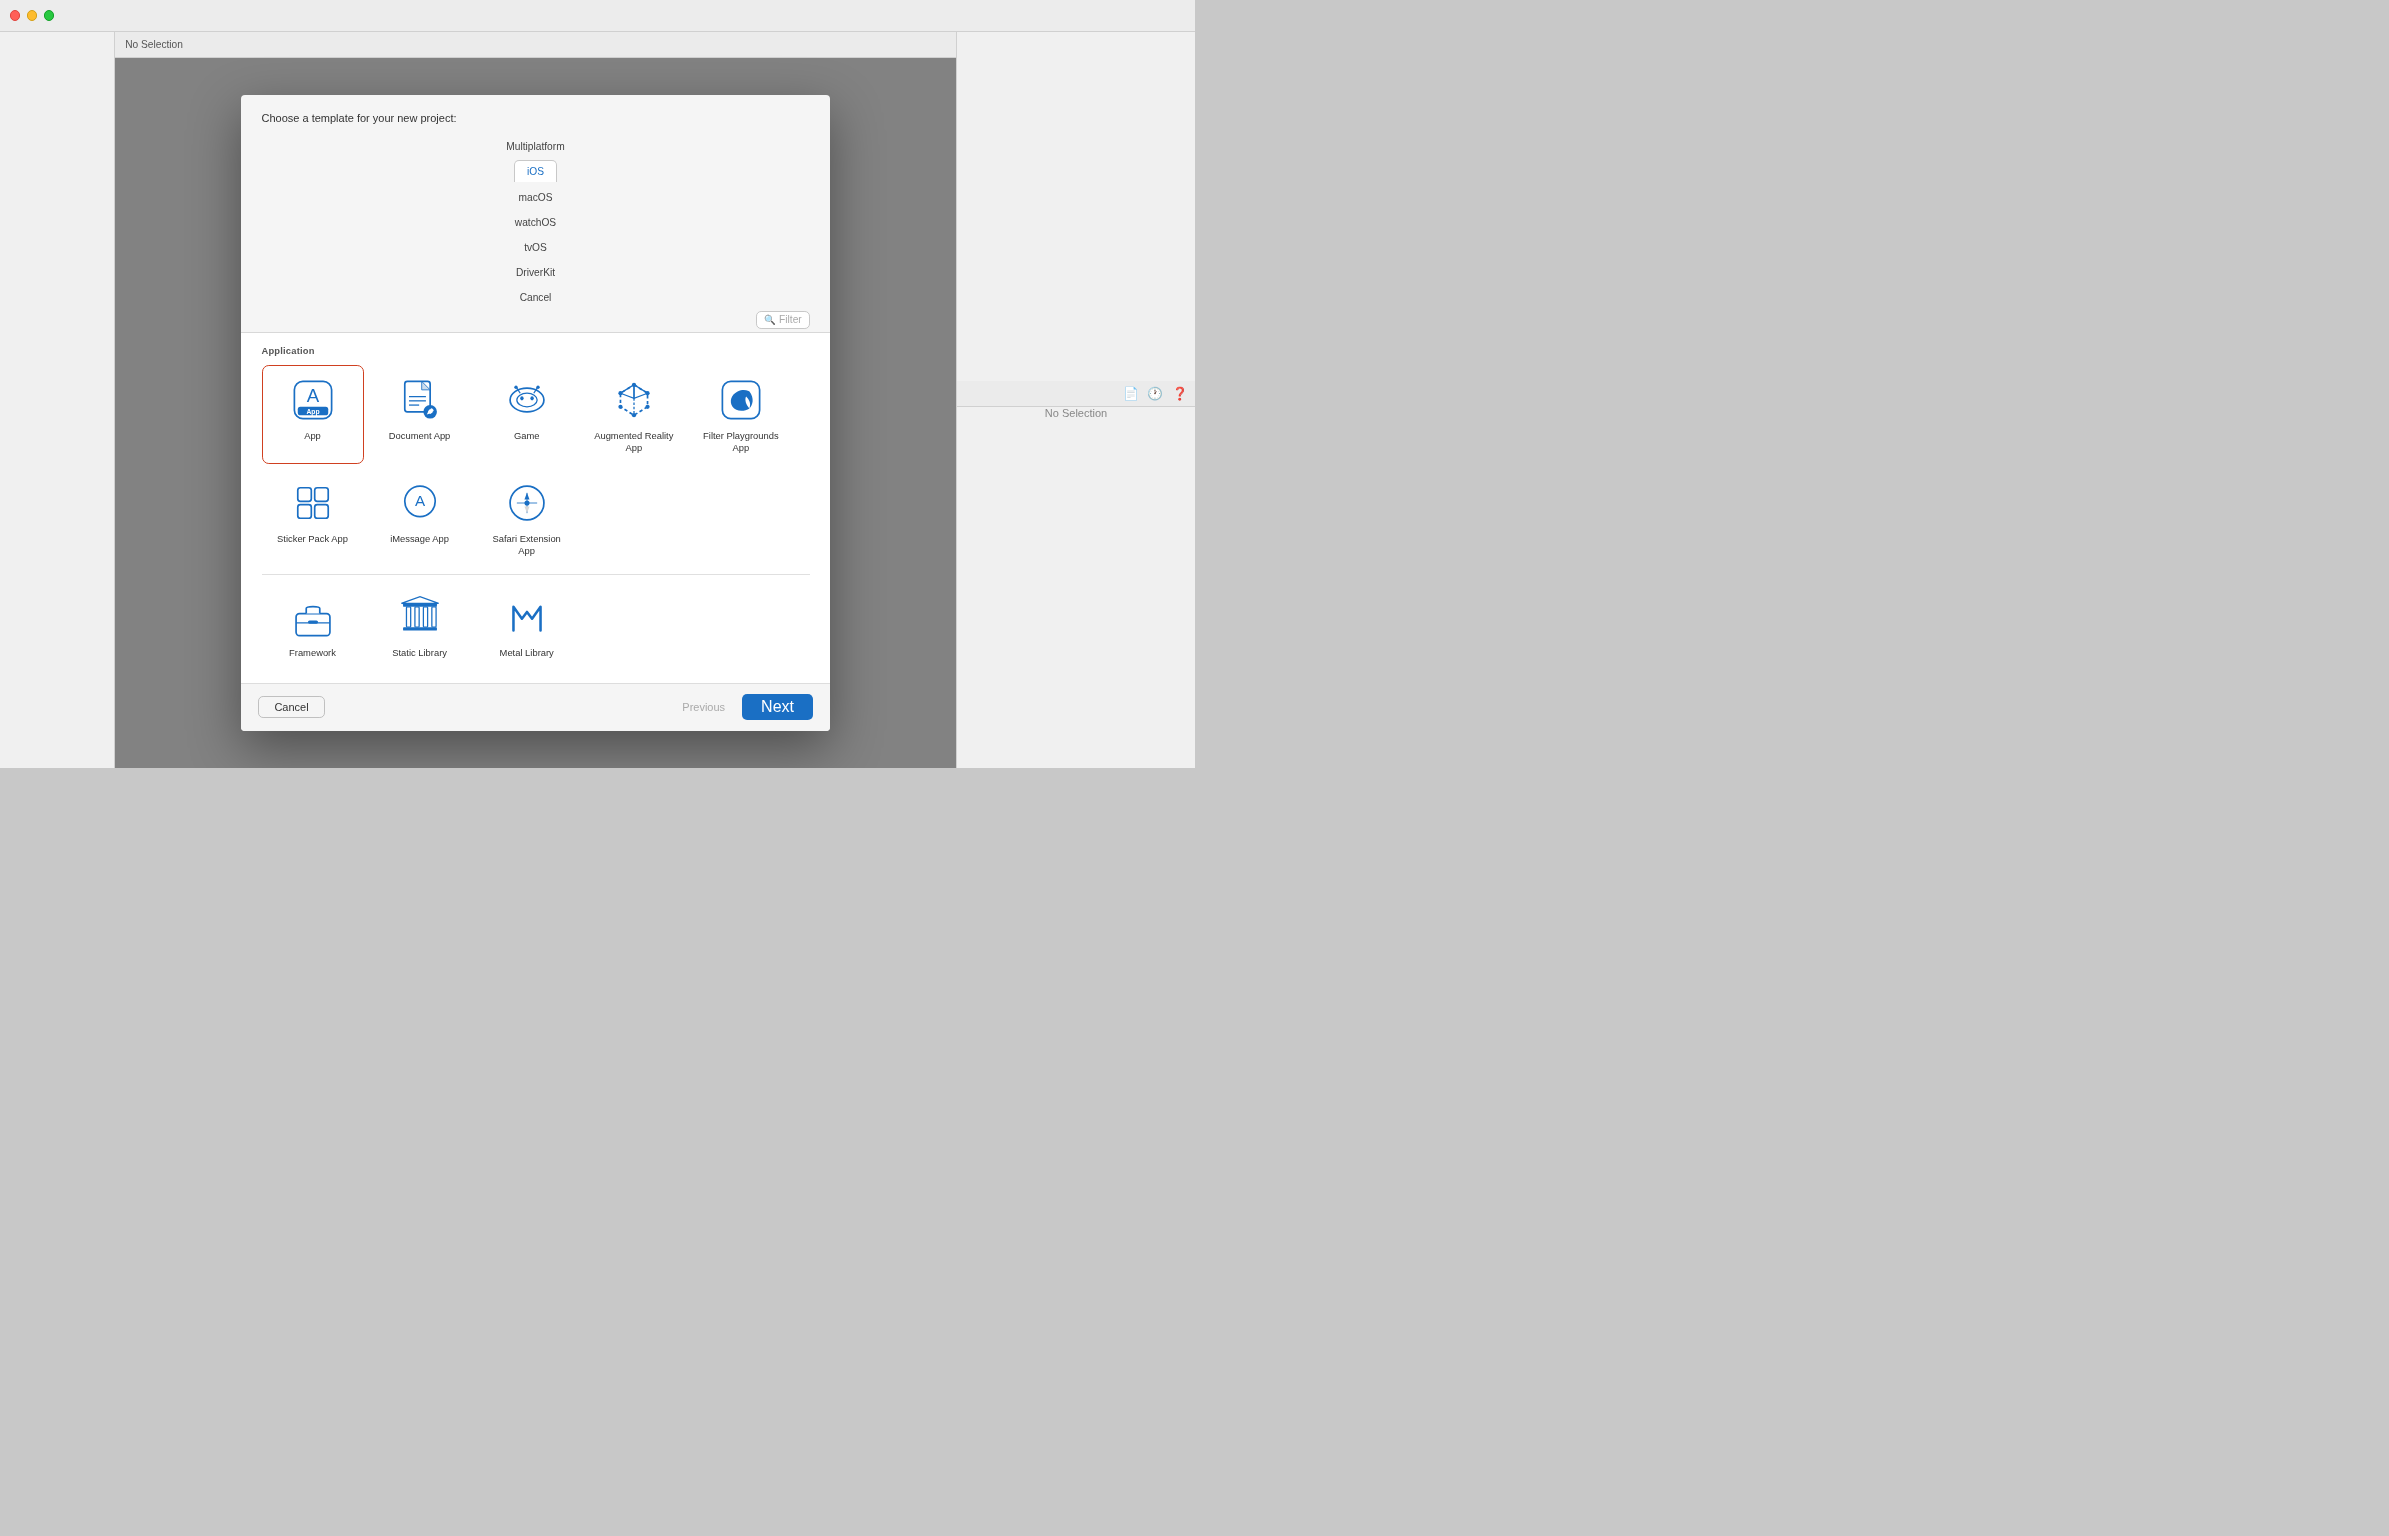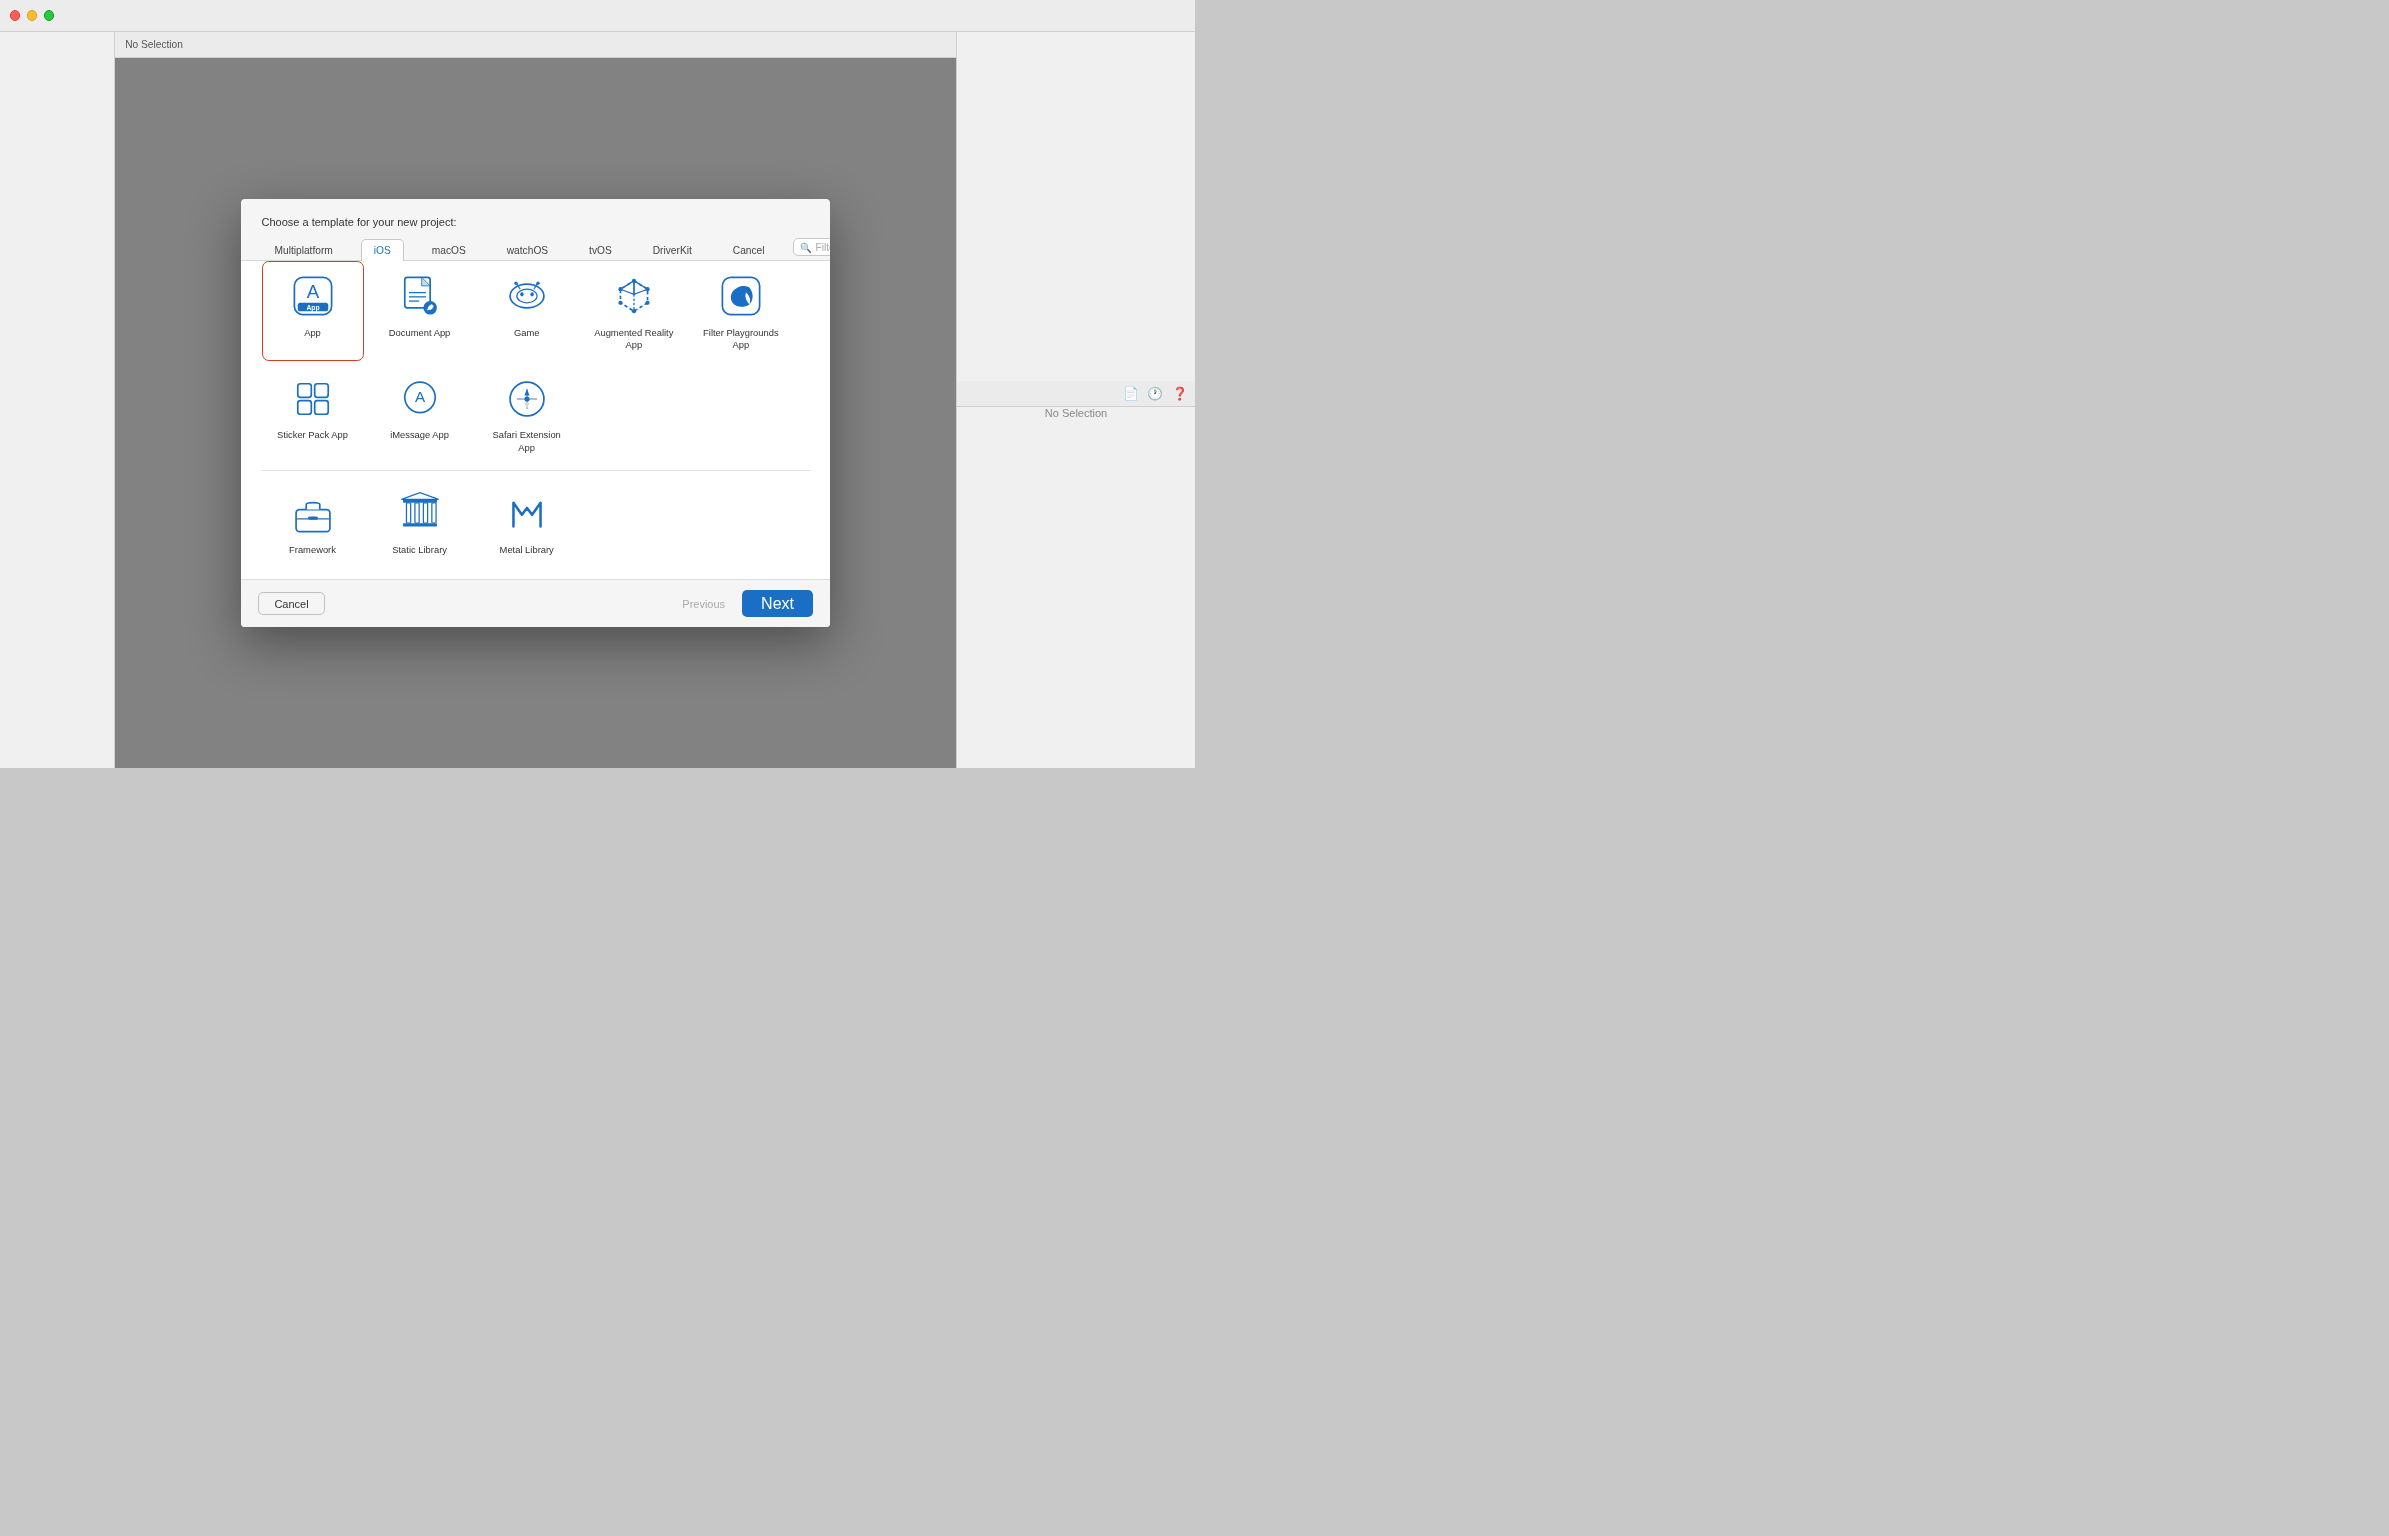--- a/index.html
+++ b/index.html
@@ -126,21 +126,22 @@
       color: #333;
       font-weight: 400;
     }
 
     
     .tab-bar {
       display: flex;
       align-items: center;
       padding: 0 20.5px;
       border-bottom: 0.9px solid #d8d8d8;
-      gap: 15px;
+      gap: 3px;
+      flex-direction: column;
     }
 
     .tab {
       padding: 5.1px 12px;
       font-size: 10.2px;
       color: #444;
       cursor: pointer;
       border-radius: 5.1px 5.1px 0 0;
       border: 0.9px solid transparent;
       border-bottom: none;
@@ -331,20 +332,21 @@
               <span>Cancel</span>
             </div>
             <div class="tab-filter">
               <span style="font-size:9.4px;">🔍</span>
               <span style="color:#aaa;">Filter</span>
             </div>
           </div>
 
           <div class="template-body">
 
+            <div class="section-label">Application</div>
 
             <div class="template-grid">
 
               <div class="template-item selected">
                 <div class="template-icon">
                   <svg viewBox="0 0 52 52" fill="none">
                     <rect x="4" y="4" width="44" height="44" rx="10" fill="white" stroke="#1a6fc4" stroke-width="2"></rect>
                     <text x="26" y="28" text-anchor="middle" font-size="22" fill="#1a6fc4" font-family="Arial">A</text>
                     <rect x="8" y="34" width="36" height="10" rx="3" fill="#1a6fc4"></rect>
                     <text x="26" y="42" text-anchor="middle" font-size="8" fill="white" font-family="Arial" font-weight="bold">App</text>

